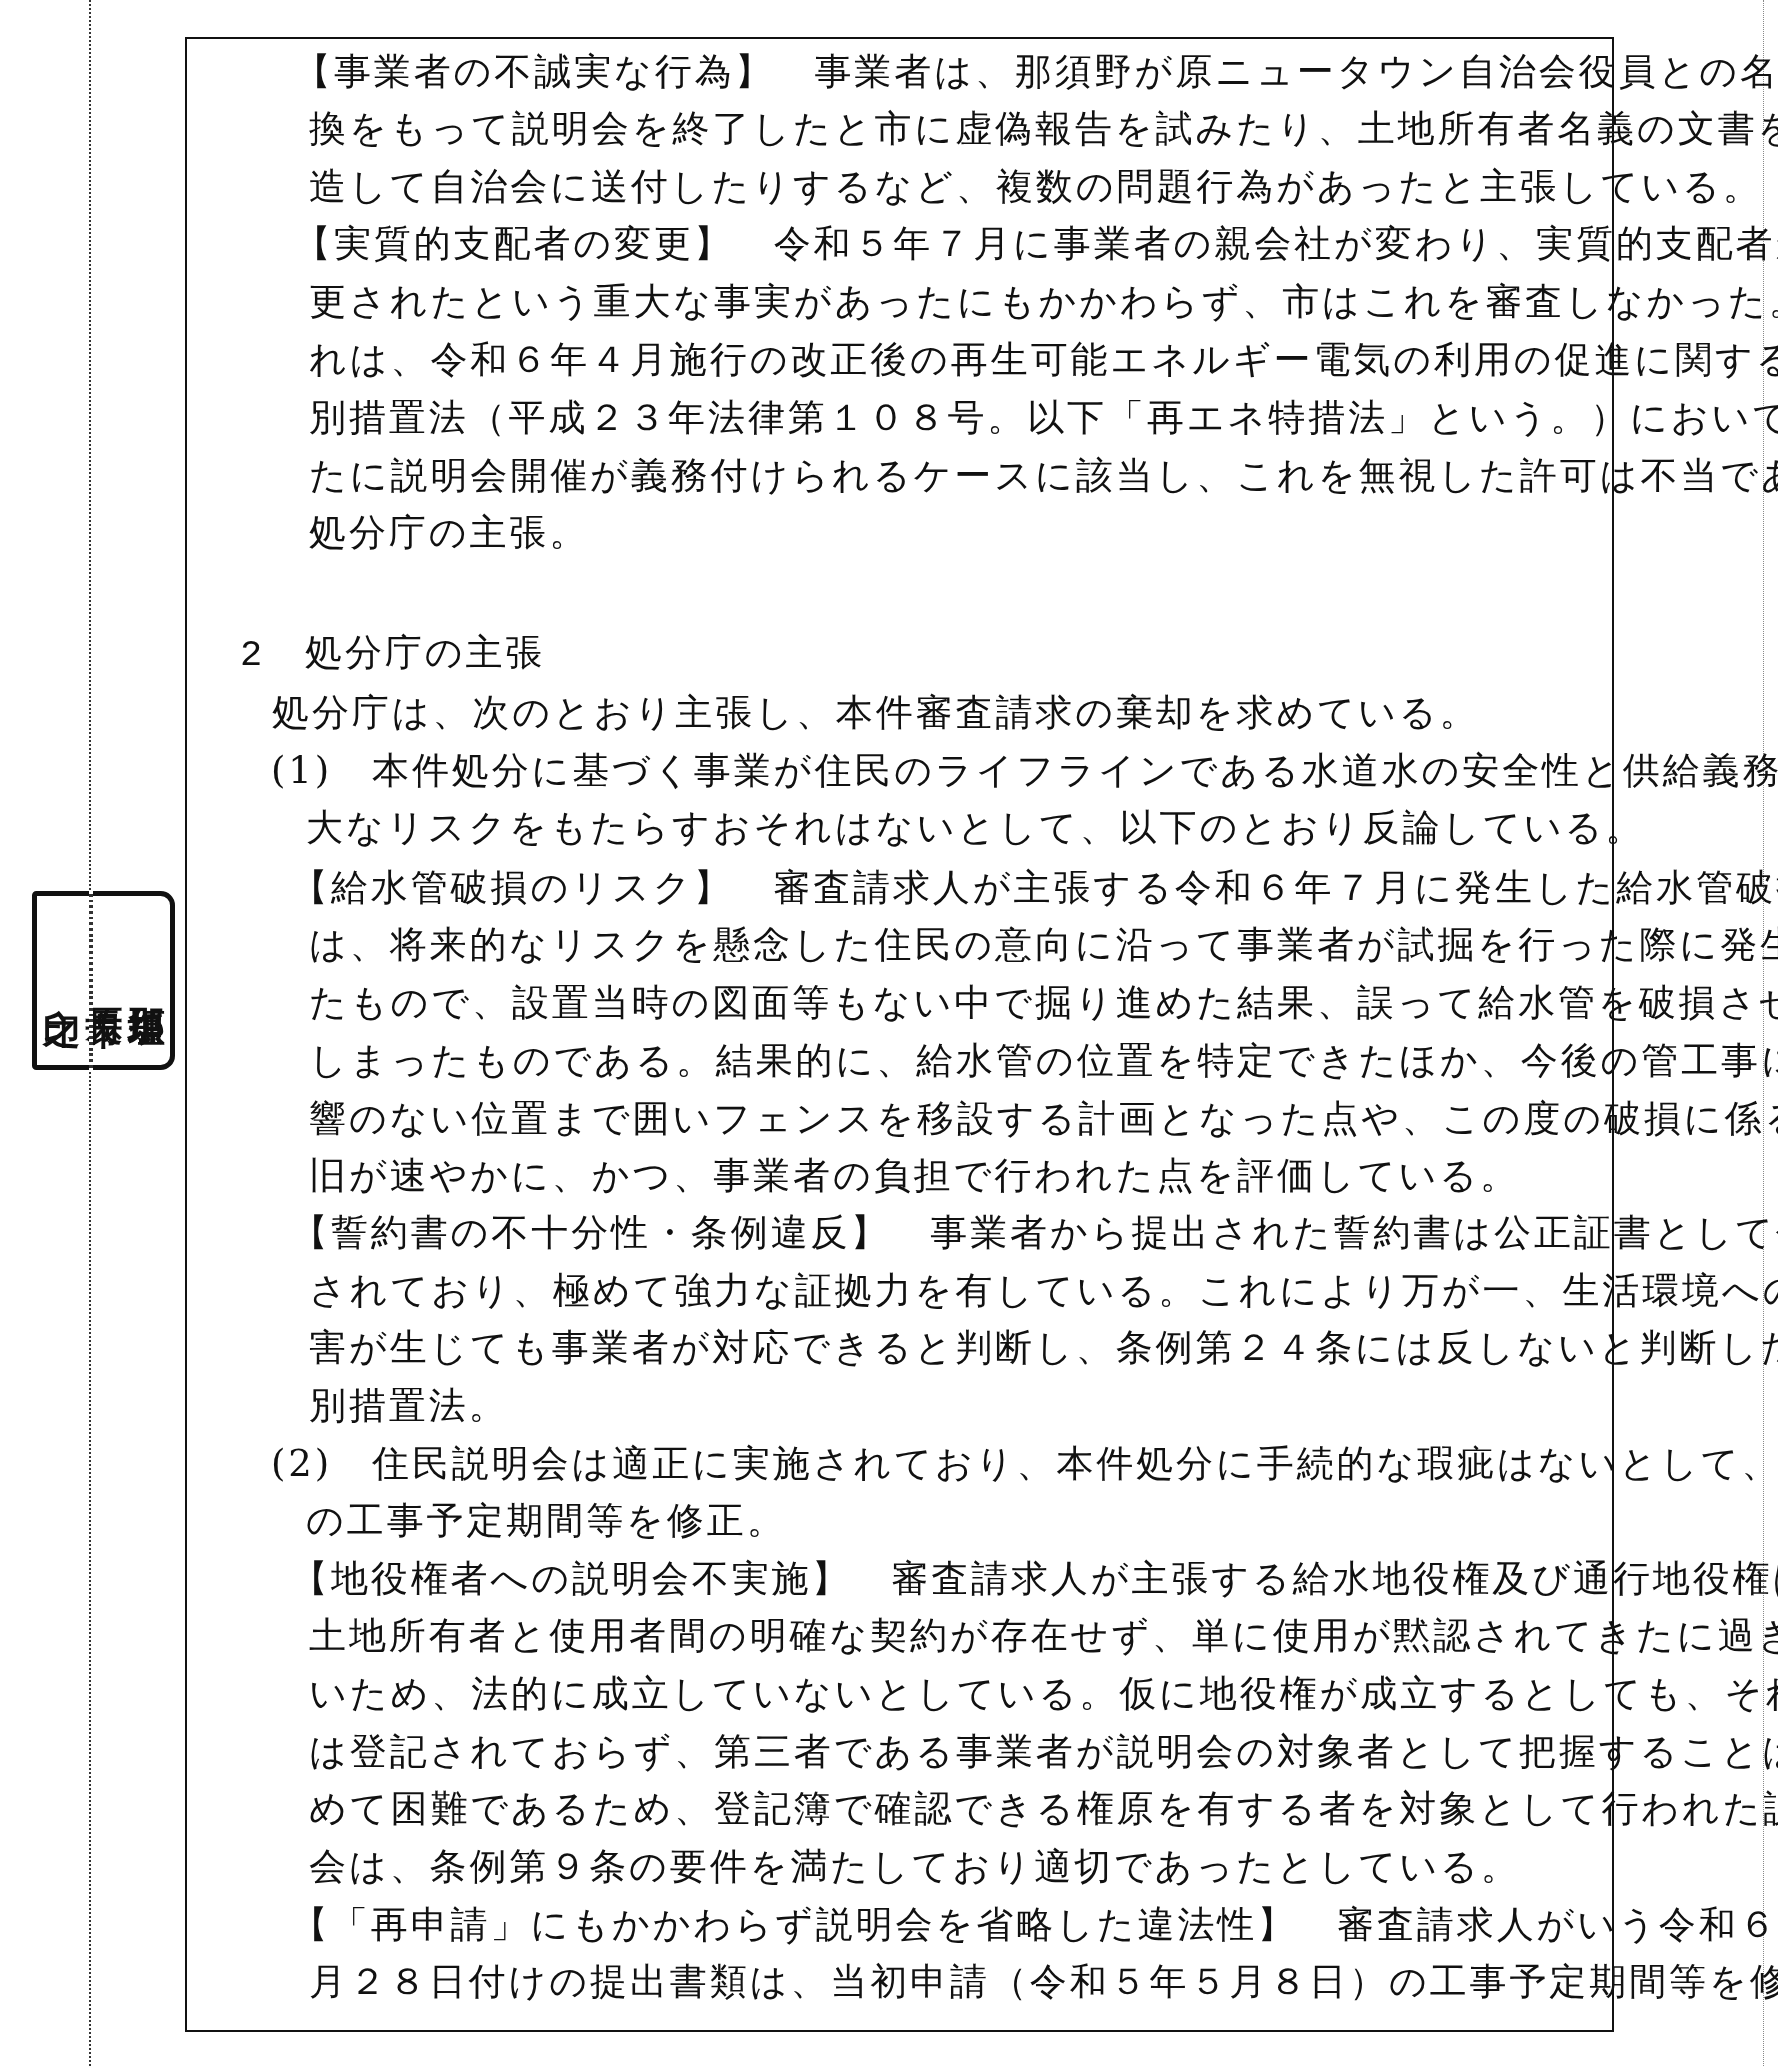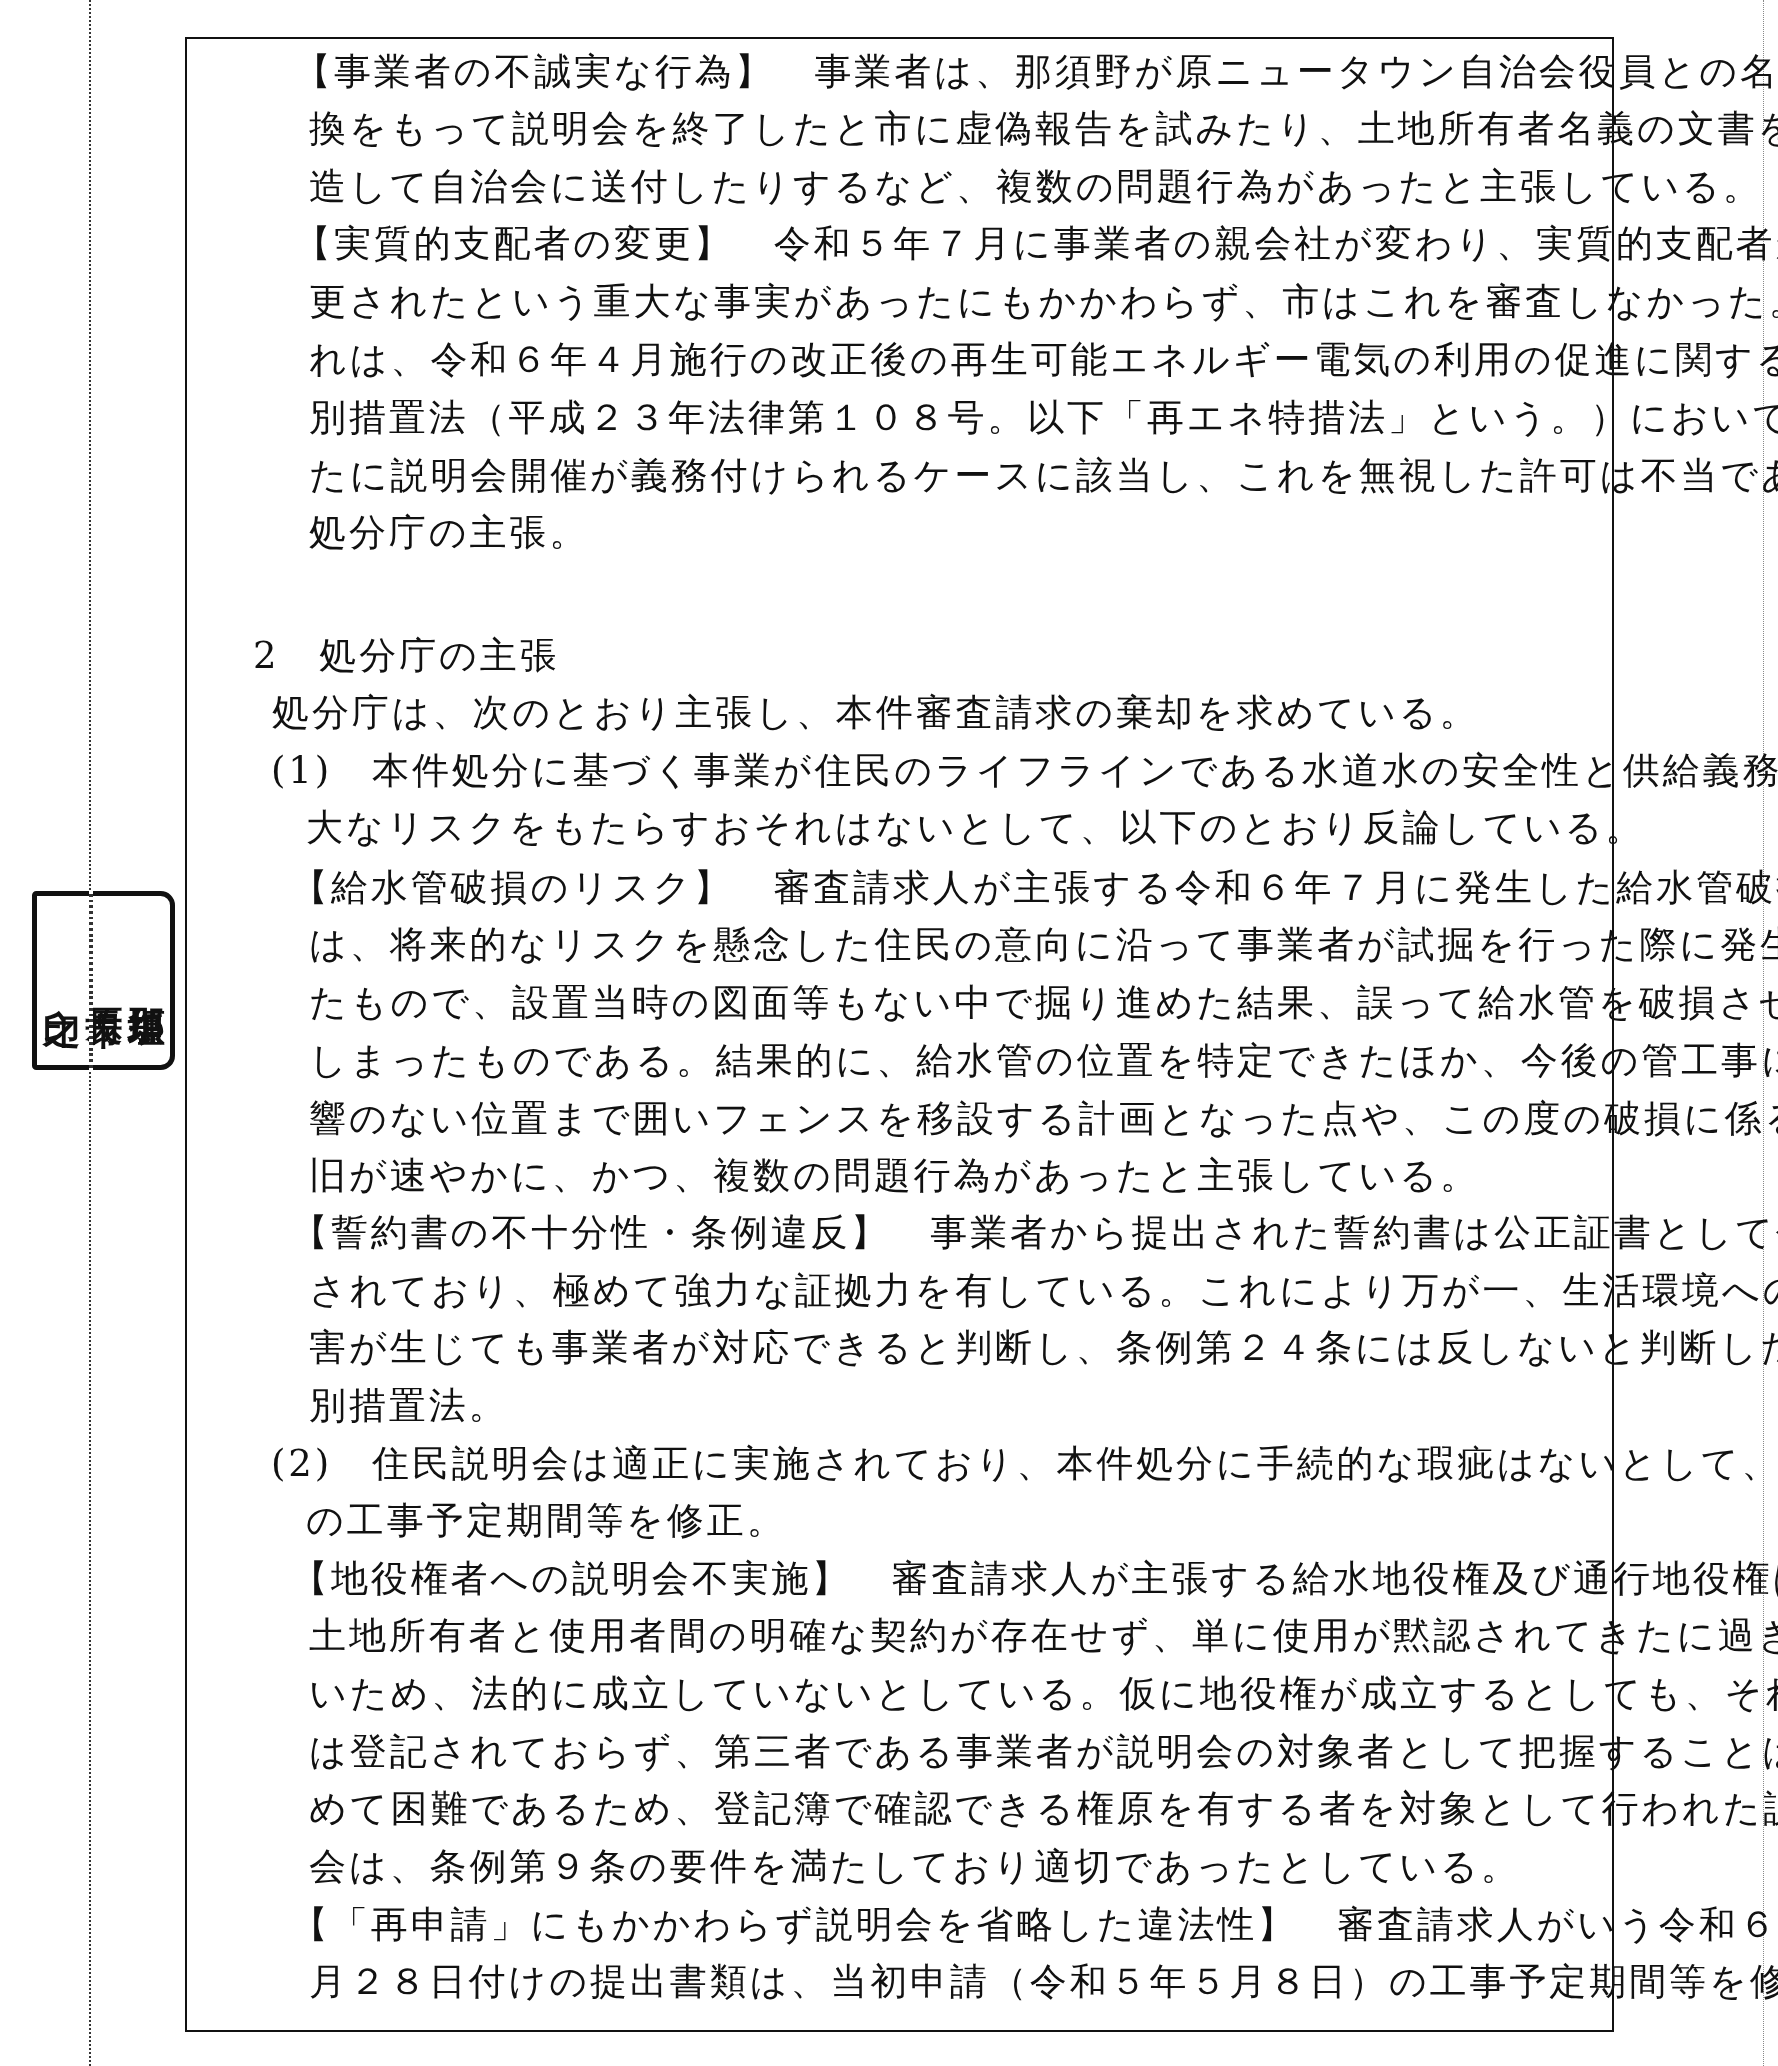--- a/index.html
+++ b/index.html
@@ -37,21 +37,21 @@
     position: absolute; left: 89px; top: 891px; height: 179px; width: 4.3px;
     background: repeating-linear-gradient(#ffffff 0 2.9px, #333333 2.9px 5.7px);
   }
   .line {
     position: absolute; white-space: nowrap;
     font-size: 37px; line-height: 57px; height: 57px;
     letter-spacing: 2.9px;
   }
   .l-head   { left: 294px; }
   .l-cont   { left: 309px; }
-  .l-sec    { left: 253px; }
+  .l-sec    { left: 240px; font-family: Liberation Mono, monospace; }
   .l-para   { left: 272px; text-align: center; }
   .l-item   { left: 271px; }
   .l-icont  { left: 306px; }
   .l-bhead  { left: 291px; }
   .l-bcont  { left: 309px; }
 </style>
 </head>
 <body>
 
 <div class="perforation-left"></div>
@@ -83,21 +83,21 @@
   <div class="line l-para" style="top:684px">処分庁は、次のとおり主張し、本件審査請求の棄却を求めている。</div>
 
   <div class="line l-item" style="top:742px">(1)　本件処分に基づく事業が住民のライフラインである水道水の安全性と供給義務に重</div>
   <div class="line l-icont" style="top:799px">大なリスクをもたらすおそれはないとして、以下のとおり反論している。</div>
 
   <div class="line l-bhead" style="top:859px">【給水管破損のリスク】　審査請求人が主張する令和６年７月に発生した給水管破損事故</div>
   <div class="line l-bcont" style="top:916px">は、将来的なリスクを懸念した住民の意向に沿って事業者が試掘を行った際に発生し</div>
   <div class="line l-bcont" style="top:974px">たもので、設置当時の図面等もない中で掘り進めた結果、誤って給水管を破損させて</div>
   <div class="line l-bcont" style="top:1032px">しまったものである。結果的に、給水管の位置を特定できたほか、今後の管工事に影</div>
   <div class="line l-bcont" style="top:1090px">響のない位置まで囲いフェンスを移設する計画となった点や、この度の破損に係る復</div>
-  <div class="line l-bcont" style="top:1147px">旧が速やかに、かつ、複数の問題行為があったと主張している。</div>
+  <div class="line l-bcont" style="top:1147px">旧が速やかに、かつ、事業者の負担で行われた点を評価している。</div>
 
   <div class="line l-bhead" style="top:1204px">【誓約書の不十分性・条例違反】　事業者から提出された誓約書は公正証書として作成</div>
   <div class="line l-bcont" style="top:1262px">されており、極めて強力な証拠力を有している。これにより万が一、生活環境への被</div>
   <div class="line l-bcont" style="top:1319px">害が生じても事業者が対応できると判断し、条例第２４条には反しないと判断したと</div>
   <div class="line l-bcont" style="top:1377px">別措置法。</div>
 
   <div class="line l-item" style="top:1435px">(2)　住民説明会は適正に実施されており、本件処分に手続的な瑕疵はないとして、以下</div>
   <div class="line l-icont" style="top:1492px">の工事予定期間等を修正。</div>
 
   <div class="line l-bhead" style="top:1550px">【地役権者への説明会不実施】　審査請求人が主張する給水地役権及び通行地役権は、</div>

